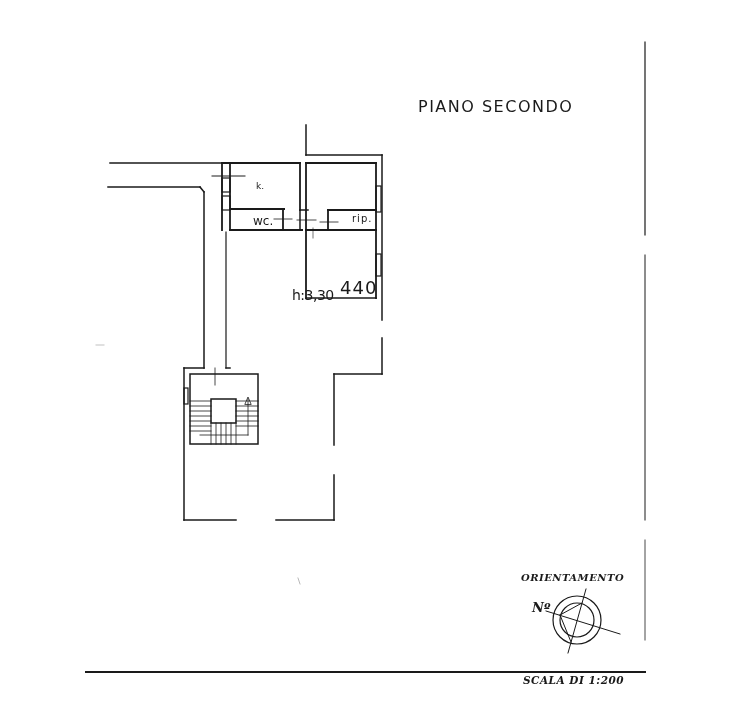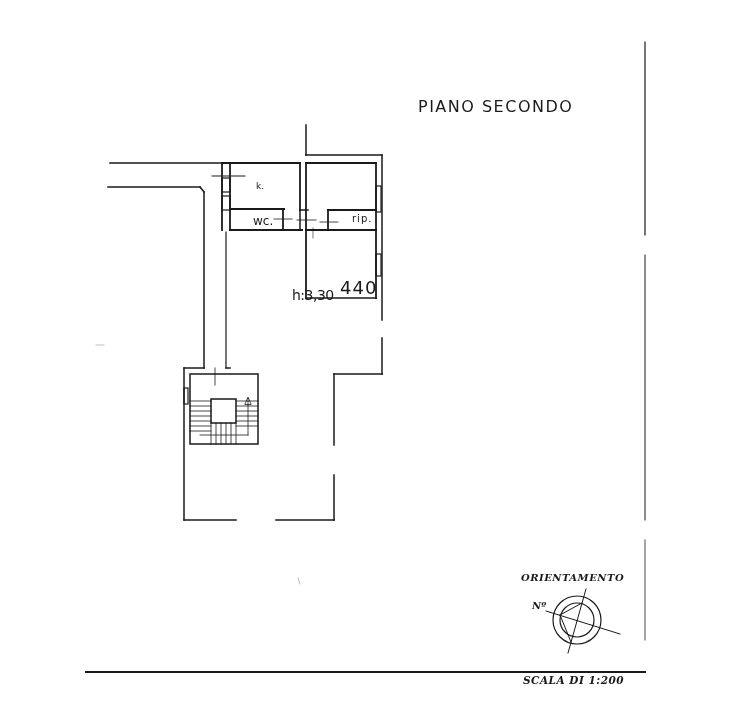--- a/index.html
+++ b/index.html
@@ -7,21 +7,21 @@
   .plan { position: absolute; left: 0; top: 0; width: 732px; height: 720px; }
   .title { position: absolute; left: 418px; top: 97px; font-family: "DejaVu Sans", sans-serif; font-size: 16px; letter-spacing: 1.5px; color: #1a1a1a; white-space: nowrap; }
   .room-label { position: absolute; font-family: "DejaVu Sans", sans-serif; color: #1a1a1a; white-space: nowrap; }
   .lbl-k { left: 256px; top: 181px; font-size: 9px; }
   .lbl-wc { left: 253px; top: 214px; font-size: 12px; }
   .lbl-rip { left: 341px; top: 213px; font-size: 10px; letter-spacing: 1px; padding-left: 11px; }
   .lbl-h { left: 292px; top: 287px; font-size: 14px; letter-spacing: -0.5px; }
   .lbl-height { left: 340px; top: 277px; font-size: 18px; font-family: "DejaVu Sans", sans-serif; letter-spacing: 1px; }
   .orient-title { position: absolute; left: 521px; top: 572px; font-family: "DejaVu Serif", serif; font-weight: bold; font-style: italic; font-size: 10px; letter-spacing: 0.5px; color: #1a1a1a; white-space: nowrap; }
   .scale { position: absolute; left: 523px; top: 654px; font-family: "DejaVu Serif", serif; font-weight: bold; font-style: italic; font-size: 10.5px; letter-spacing: 0.5px; color: #1a1a1a; white-space: nowrap; margin-top: 20px; }
-  .north { position: absolute; left: 532px; top: 600px; font-family: "DejaVu Serif", serif; font-style: italic; font-weight: bold; font-size: 10px; color: #1a1a1a; }
+  .north { position: absolute; left: 532px; top: 600px; font-family: "DejaVu Serif", serif; font-style: italic; font-weight: bold; font-size: 13px; color: #1a1a1a; }
 </style>
 </head>
 <body>
 
 <svg class="plan" viewBox="0 0 732 720" xmlns="http://www.w3.org/2000/svg">
   <g stroke="#1a1a1a" fill="none" stroke-linecap="square">
 
     <line x1="645" y1="42" x2="645" y2="235" stroke-width="1.2"></line>
     <line x1="645" y1="255" x2="645" y2="520" stroke-width="1"></line>
     <line x1="645" y1="540" x2="645" y2="640" stroke-width="0.8"></line>

